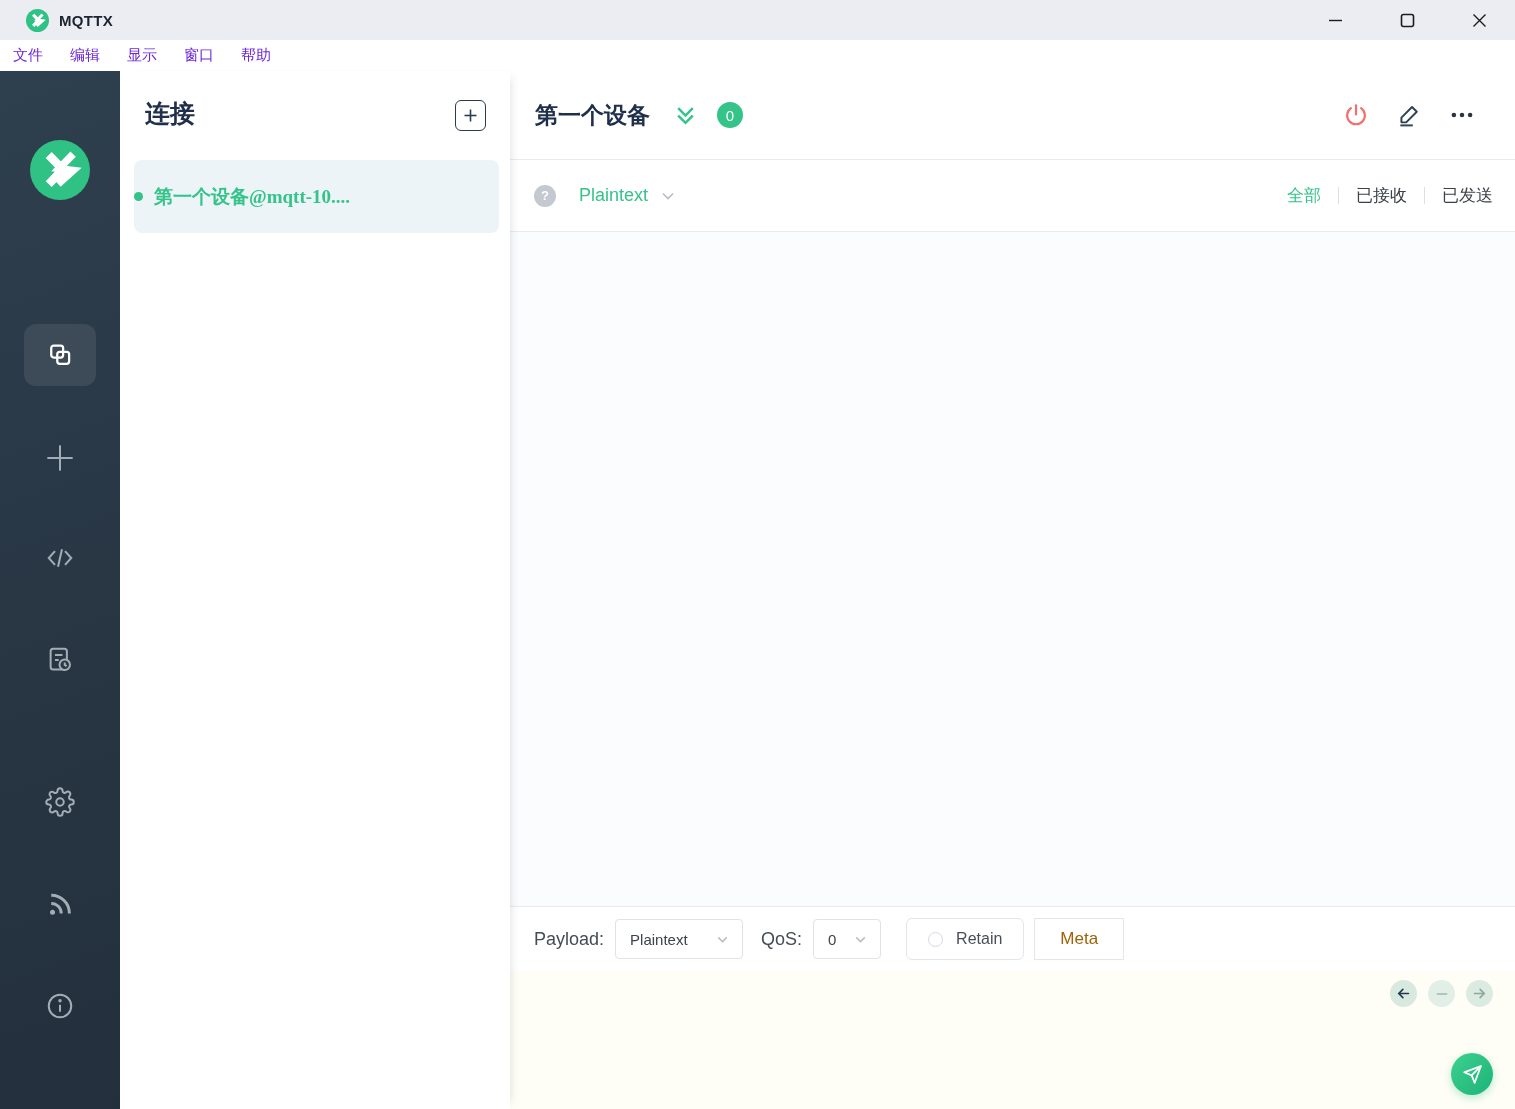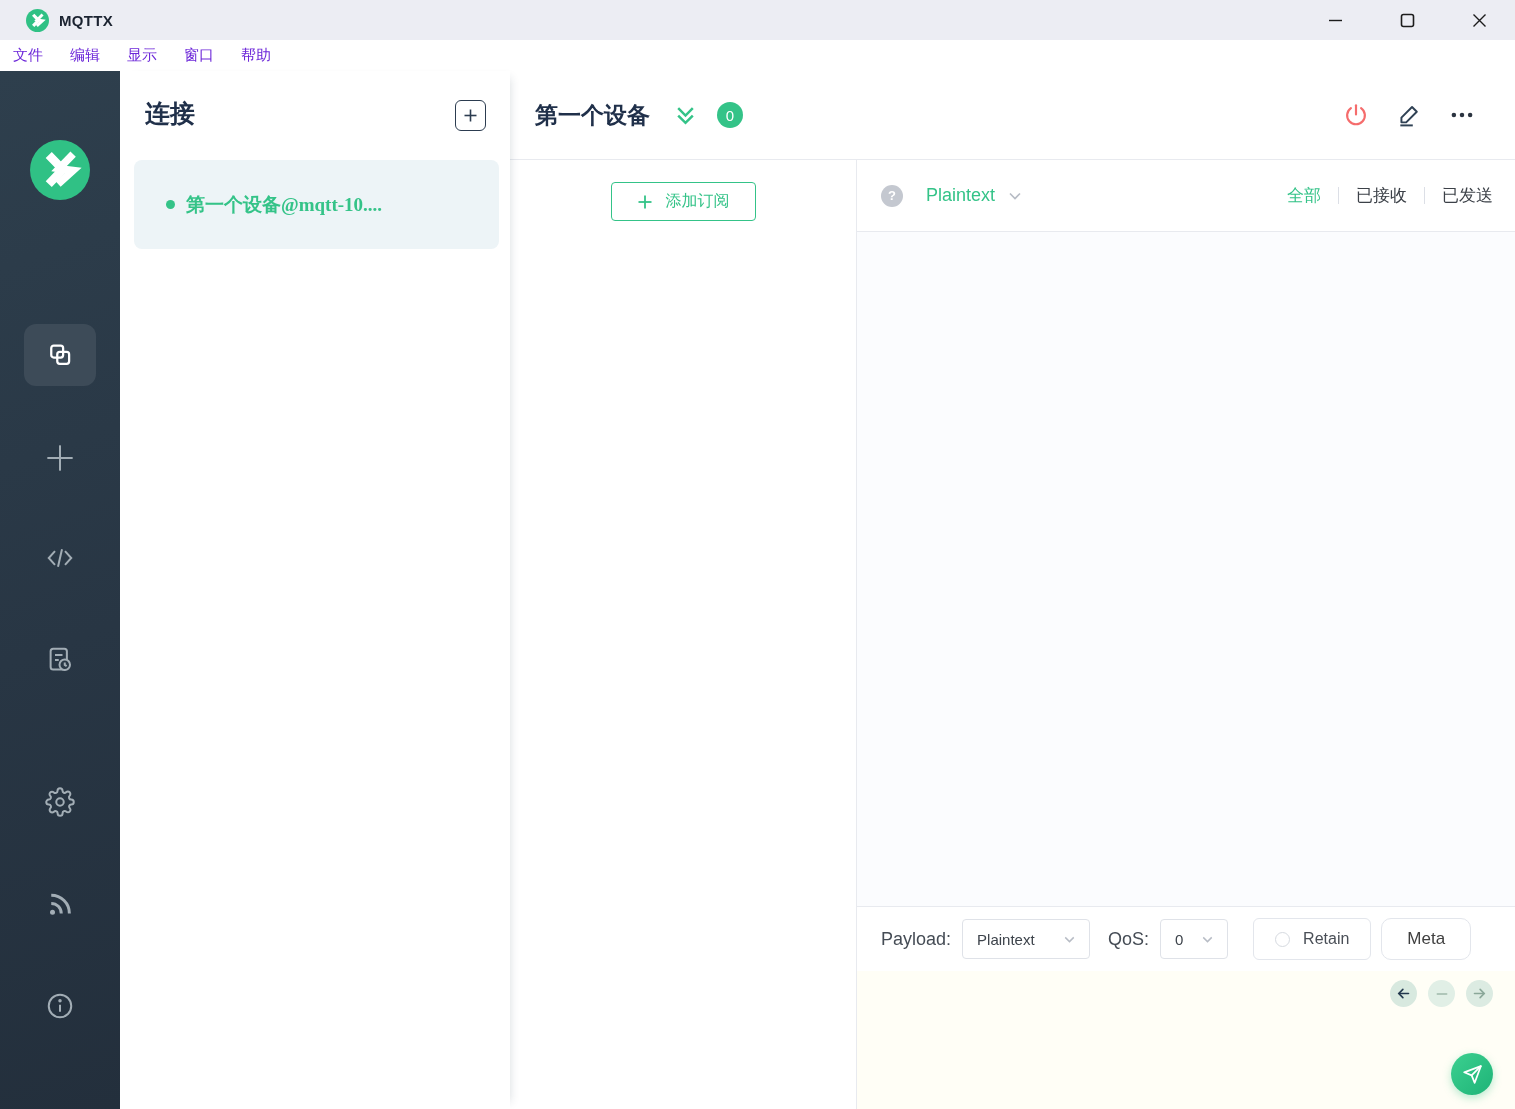--- a/index.html
+++ b/index.html
@@ -32,22 +32,22 @@
   .nav-active-box { top:253px; width:72px; height:62px; border-radius:12px; background:#3d4b58; }
   .side-icon { color:#a2adb5; }
 
   
   .conn-panel { width:390px; flex:none; background:#fff; position:relative;
     box-shadow:7px 0 9px -7px rgba(40,60,80,.18); z-index:2;font-family:Liberation Serif, serif; }
   .conn-header { padding:27px 24px 0 25px; display:flex; align-items:flex-start; }
   .conn-title { font-size:25px; font-weight:700; color:#20304a; line-height:32px; }
   .new-conn-btn { margin-left:auto; width:31px; height:31px; border:1.5px solid #2c3c50; border-radius:6px;
     background:#fff; display:flex; align-items:center; justify-content:center; color:#2c3c50; margin-top:2px; }
-  .conn-item { position:absolute; left:14px; right:11px; top:89px; height:89px; border-radius:8px;
-    background:#edf4f7; display:flex; align-items:center; padding-left:32px; cursor:pointer; }
+  .conn-item { position:absolute; left:14px; right:11px; top:89px; height:73px; border-radius:8px;
+    background:#edf4f7; display:flex; align-items:center; cursor:pointer; }
   .conn-dot { width:9px; height:9px; border-radius:50%; background:#34c388; flex:none; }
   .conn-name { margin-left:11px; font-size:19px; font-weight:600; color:#34c388;
     white-space:nowrap; overflow:hidden; }
 
   
   .main { flex:1; display:flex; flex-direction:column; background:#fff; z-index:1; }
   .main-header { height:89px; flex:none; display:flex; align-items:center; padding:0 40px 0 25px;
     border-bottom:1px solid #e8eaef; background:#fff; }
   .main-title { font-size:23px; font-weight:700; color:#20304a; }
   .chevron-double { margin-left:23px; color:#34c388; }
@@ -86,22 +86,22 @@
     display:flex; align-items:center; justify-content:space-between; padding:0 11px 0 14px;
     margin-left:11px; cursor:pointer; }
   .select-value { font-size:15px; color:#3d434b; }
   .select.payload { width:128px; }
   .select.qos { width:68px; margin-right:12px; }
   .qos-label { margin-left:18px; }
   .retain-box { height:42px; border:1px solid #e3e6ec; border-radius:6px; display:flex; align-items:center;
     gap:13px; padding:0 21px; margin-left:13px; background:#fff; }
   .retain-radio { width:15px; height:15px; border-radius:50%; border:1px solid #d6dae0; background:#fff; }
   .retain-label { font-size:16px; color:#4a4f57; }
-  .meta-btn { height:42px; border:1px solid #e3e6ec; border-radius:10px; background:#fff; padding:0 25px;
-    font-size:17px; color:#404040; margin-left:10px; cursor:pointer; }
+  .meta-btn { height:42px; border:1px solid #e3e6ec; border-radius:0; background:#fff; padding:0 25px;
+    font-size:17px; color:#a16207; margin-left:10px; cursor:pointer; }
 
   .topic-row { height:36px; flex:none; display:flex; align-items:center; padding:0 22px 0 25px;
     border-bottom:1px solid #e8eaef; }
   .topic-caret { width:1.5px; height:22px; background:#5c6066; flex:none; }
   .topic-input { flex:1; border:none; outline:none; font-size:17px; color:#303133; background:transparent;
     padding-left:2px; font-family:inherit; }
   .topic-input::placeholder { color:#a9acb3; }
   .topic-chevron { color:#c0c4cc; flex:none; }
 
   .editor { height:138px; flex:none; background:#fffef6; position:relative; }
@@ -263,29 +263,20 @@
               <circle cx="4.5" cy="12" r="2.1"></circle>
                 <circle cx="12" cy="12" r="2.1"></circle>
                 <circle cx="19.5" cy="12" r="2.1"></circle>
             </svg>
           </button>
         </div>
       </header>
 
       <div class="main-body">
 
-        <div class="subs-col">
-          <button class="add-sub-btn">
-            <svg width="16" height="16" viewBox="0 0 16 16" fill="none" stroke="#34c388" stroke-width="1.8">
-              <line x1="8" y1="1.5" x2="8" y2="14.5"></line>
-                <line x1="1.5" y1="8" x2="14.5" y2="8"></line>
-            </svg>
-            <span>添加订阅</span>
-          </button>
-        </div>
 
         <div class="msg-col">
 
           <div class="filter-bar">
             <span class="help-badge">?</span>
             <span class="fmt-label">Plaintext</span>
             <svg class="fmt-chevron" width="20" height="20" viewBox="0 0 24 24" fill="none" stroke="currentColor" stroke-width="2">
               <polyline points="6,9 12,15 18,9"></polyline>
             </svg>
             <div class="filters">

